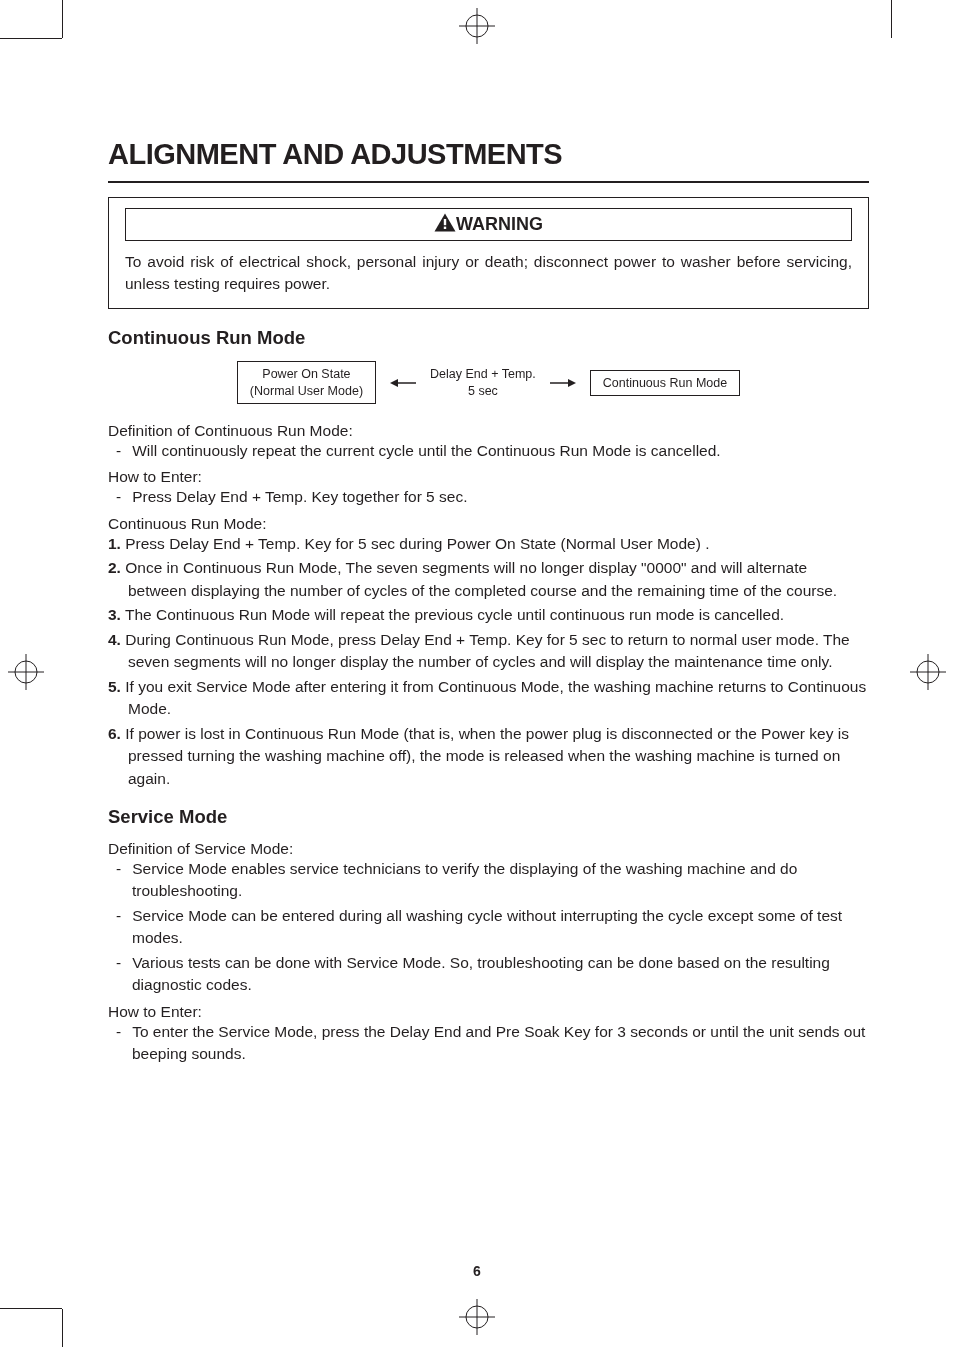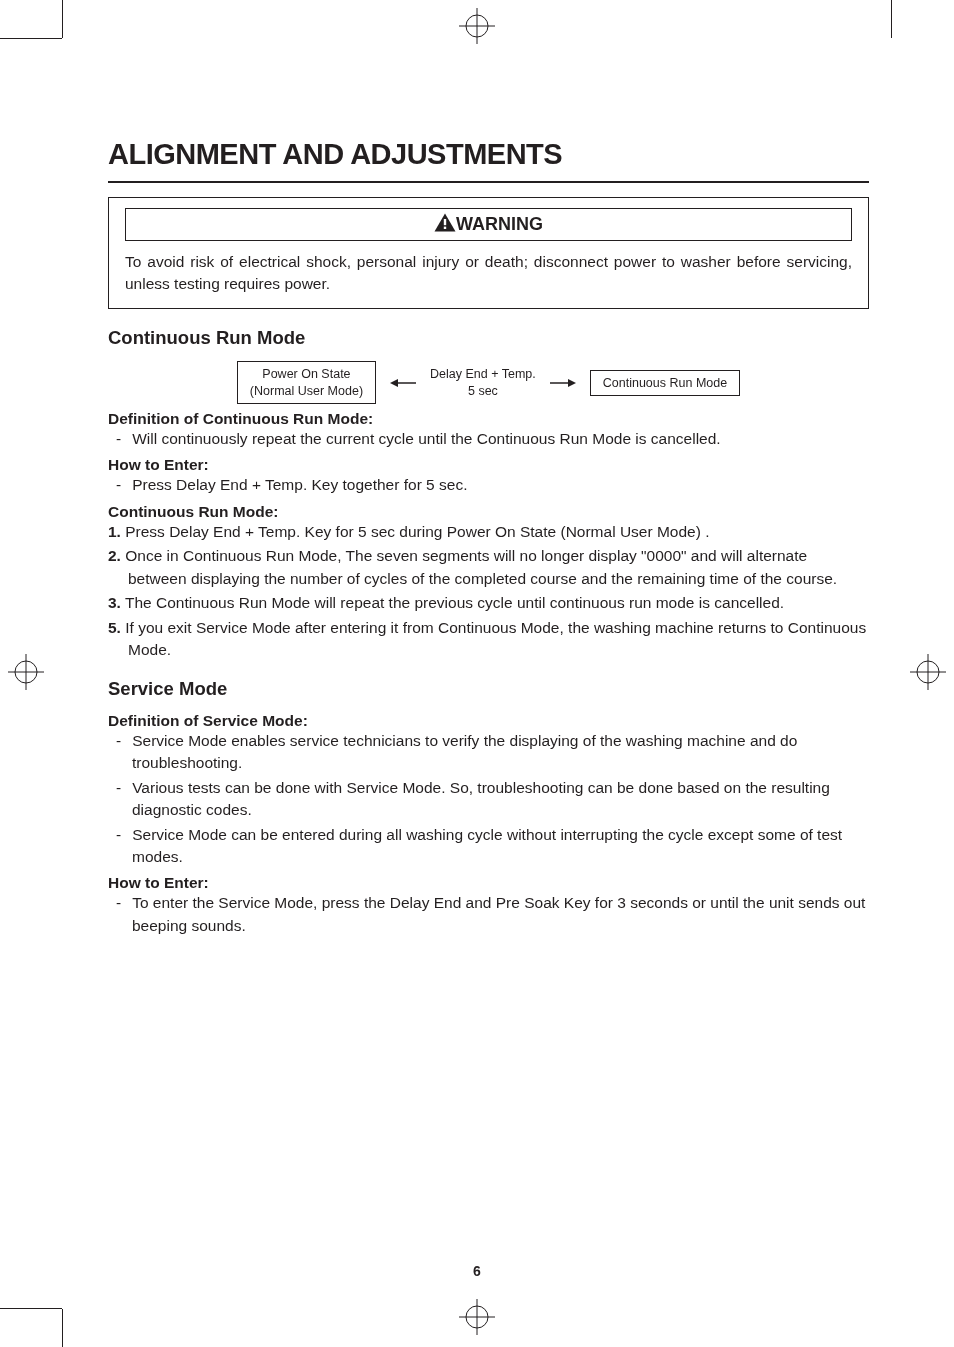--- a/index.html
+++ b/index.html
@@ -122,37 +122,37 @@
     h2.section-title {
       font-size: 18.5px;
       font-weight: 700;
       margin-bottom: 12px;
     }
     .flow-diagram {
       display: flex;
       align-items: center;
       justify-content: center;
       gap: 14px;
-      margin: 0 auto 6px auto;
+      margin: 0 auto 18px auto;
       padding: 0;
     }
     .flow-box {
       border: 1px solid #231f20;
       padding: 4px 12px;
       font-size: 12.5px;
       text-align: center;
       line-height: 1.3;
     }
     .flow-text {
       font-size: 12.5px;
       text-align: center;
       line-height: 1.3;
     }
     .subhead {
-      font-weight: 700;
+      font-weight: 400;
       font-size: 15.5px;
       margin-top: 6px;
     }
     .body-text {
       font-size: 15.5px;
       line-height: 1.45;
     }
     .dash-item {
       padding-left: 24px;
       text-indent: -16px;
@@ -267,26 +267,28 @@
   <div class="subhead">Definition of Continuous Run Mode:</div>
   <div class="body-text dash-item">Will continuously repeat the current cycle until the Continuous Run Mode is cancelled.</div>
 
   <div class="subhead">How to Enter:</div>
   <div class="body-text dash-item">Press Delay End + Temp. Key together for 5 sec.</div>
 
   <div class="subhead">Continuous Run Mode:</div>
   <div class="body-text num-item"><span class="num">1.</span> <span>Press Delay End + Temp. Key for 5 sec during Power On State (Normal User Mode) .</span></div>
   <div class="body-text num-item"><span class="num">2.</span> <span>Once in Continuous Run Mode, The seven segments will no longer display "0000" and will alternate between displaying the number of cycles of the completed course and the remaining time of the course.</span></div>
   <div class="body-text num-item"><span class="num">3.</span> <span>The Continuous Run Mode will repeat the previous cycle until continuous run mode is cancelled.</span></div>
+  <div class="body-text num-item"><span class="num">4.</span> <span>During Continuous Run Mode, press Delay End + Temp. Key for 5 sec to return to normal user mode. The seven segments will no longer display the number of cycles and will display the maintenance time only.</span></div>
   <div class="body-text num-item"><span class="num">5.</span> <span>If you exit Service Mode after entering it from Continuous Mode, the washing machine returns to Continuous Mode.</span></div>
+  <div class="body-text num-item"><span class="num">6.</span> <span>If power is lost in Continuous Run Mode (that is, when the power plug is disconnected or the Power key is pressed turning the washing machine off), the mode is released when the washing machine is turned on again.</span></div>
 
   <h2 class="section-title" style="margin-top:16px;">Service Mode</h2>
 
   <div class="subhead" style="margin-top:0;">Definition of Service Mode:</div>
   <div class="body-text dash-item">Service Mode enables service technicians to verify the displaying of the washing machine and do troubleshooting.</div>
+  <div class="body-text dash-item">Service Mode can be entered during all washing cycle without interrupting the cycle except some of test modes.</div>
   <div class="body-text dash-item">Various tests can be done with Service Mode. So, troubleshooting can be done based on the resulting diagnostic codes.</div>
-  <div class="body-text dash-item">Service Mode can be entered during all washing cycle without interrupting the cycle except some of test modes.</div>
 
   <div class="subhead">How to Enter:</div>
   <div class="body-text dash-item">To enter the Service Mode, press the Delay End and Pre Soak Key for 3 seconds or until the unit sends out beeping sounds.</div>
 </div>
 
 <div class="page-number">6</div>
 
 </body></html>

